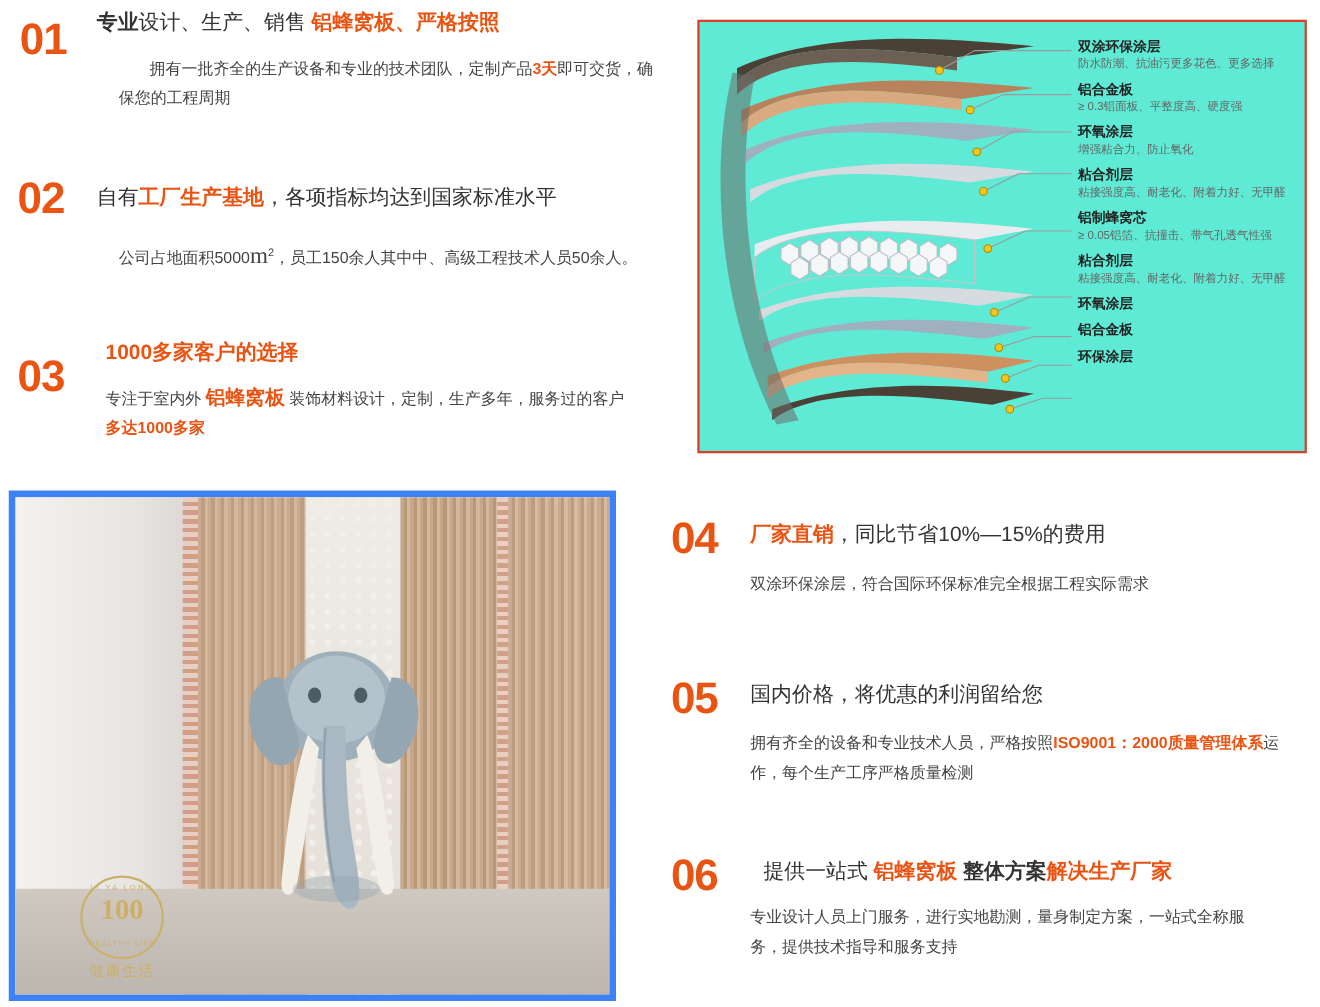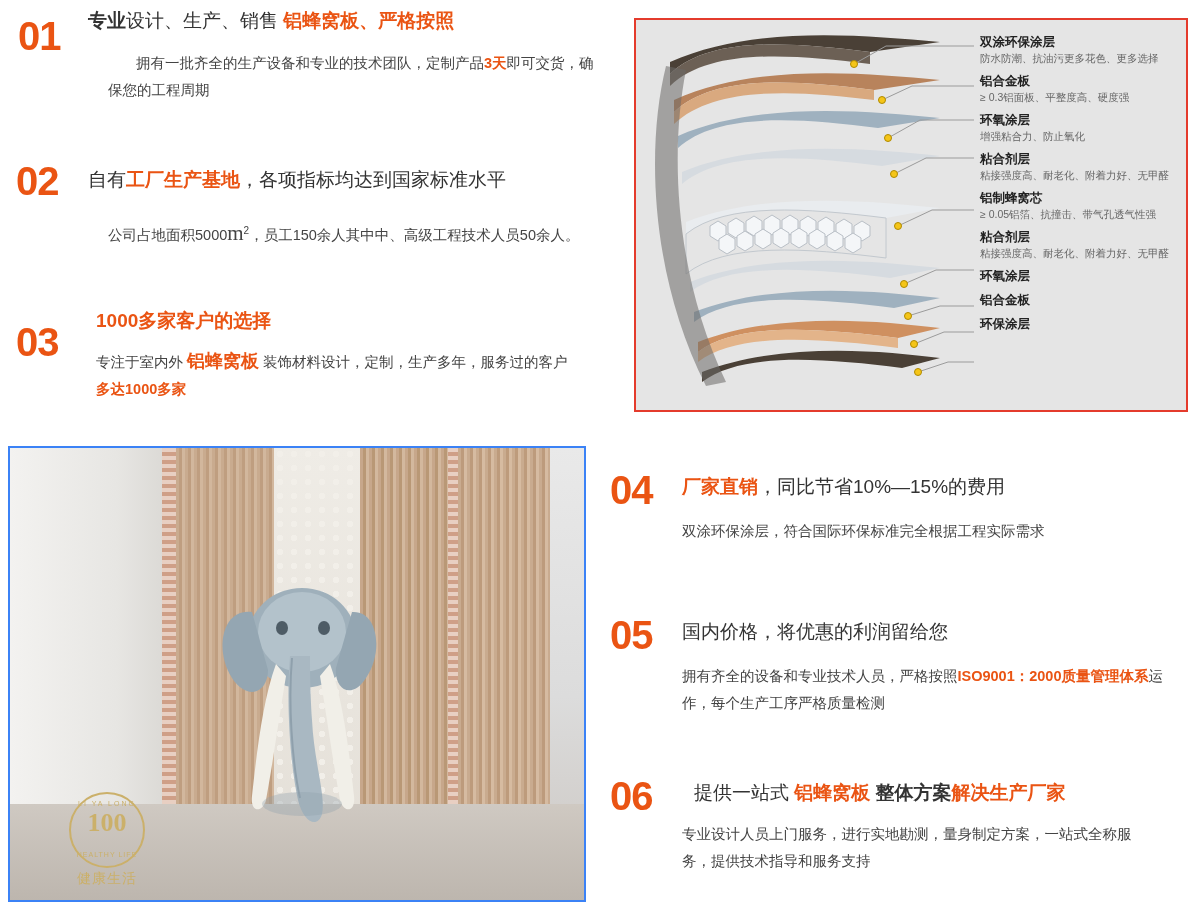--- a/index.html
+++ b/index.html
@@ -69,33 +69,33 @@
   #item05 .desc{position:absolute;left:72px;top:58px;width:500px;}
 
   #item06{left:610px;top:760px;width:580px;}
   #item06 .num{position:absolute;left:0;top:16px;}
   #item06 .title{position:absolute;left:84px;top:20px;white-space:nowrap;}
   #item06 .desc{position:absolute;left:72px;top:62px;width:500px;font-family:Liberation Mono, monospace;}
 
   
   #diagram{
     position:absolute;left:634px;top:18px;width:550px;height:390px;
-    border:2px solid #e43b2c;background:#e5e5e5;overflow:hidden;
+    border:2px solid #e43b2c;background:#5eead4;overflow:hidden;
   }
   .diagram-inner{position:absolute;inset:0;}
   .layers{position:absolute;left:4px;top:6px;width:330px;height:378px;}
   .cal-labels{position:absolute;right:6px;top:14px;width:200px;}
   .cal-row{margin-bottom:7px;}
   .cal-t{font-size:12.5px;color:#222;font-weight:bold;line-height:17px;}
   .cal-s{font-size:10.5px;color:#666;line-height:15px;}
 
   
   #photo{
     position:absolute;left:8px;top:446px;width:540px;height:452px;
-    border:2px solid #3b82f6;overflow:hidden;background:#cfcfcf;padding-left:34px;
+    border:6px solid #3b82f6;overflow:hidden;background:#cfcfcf;
   }
   .ph-bg{position:absolute;inset:0;background:linear-gradient(180deg,#e9e9e9 0%,#dcdcdc 55%,#cbc6c1 100%);}
   .panel{position:absolute;top:0;bottom:0;}
   .pnl-white{left:0;width:152px;background:linear-gradient(90deg,#f3f2f0,#e7e6e3 70%,#dcdad6);}
   .pnl-edge1{left:152px;width:14px;background:repeating-linear-gradient(180deg,#e8cfc2 0px,#e8cfc2 4px,#cf9f87 4px,#cf9f87 8px);}
   .pnl-wood1{left:166px;width:98px;background:repeating-linear-gradient(90deg,#c9ab8f 0px,#c9ab8f 3px,#bf9e80 3px,#bf9e80 6px,#d2b79d 6px,#d2b79d 9px);}
   .pnl-honey{left:264px;width:86px;background:
      radial-gradient(circle at 6px 6px,#f2efe9 3px,transparent 3px) 0 0/14px 14px,
      linear-gradient(180deg,#efece6,#e3ded6);}
   .pnl-wood2{left:350px;width:88px;background:repeating-linear-gradient(90deg,#c7a78b 0px,#c7a78b 3px,#b99876 3px,#b99876 6px,#d3b89e 6px,#d3b89e 9px);}

